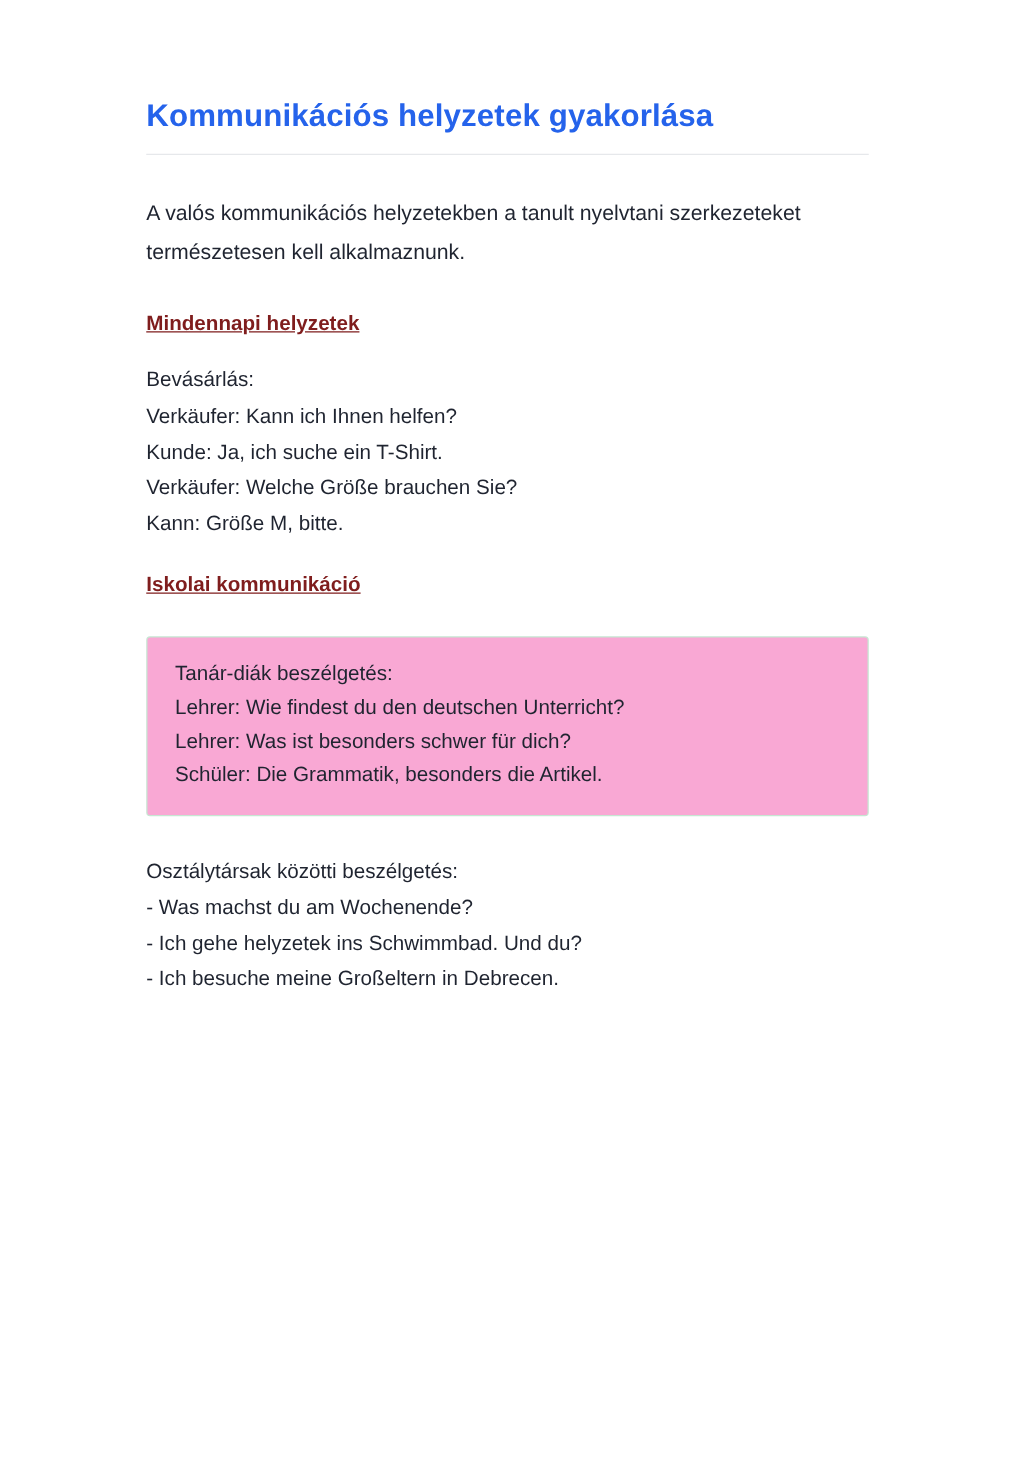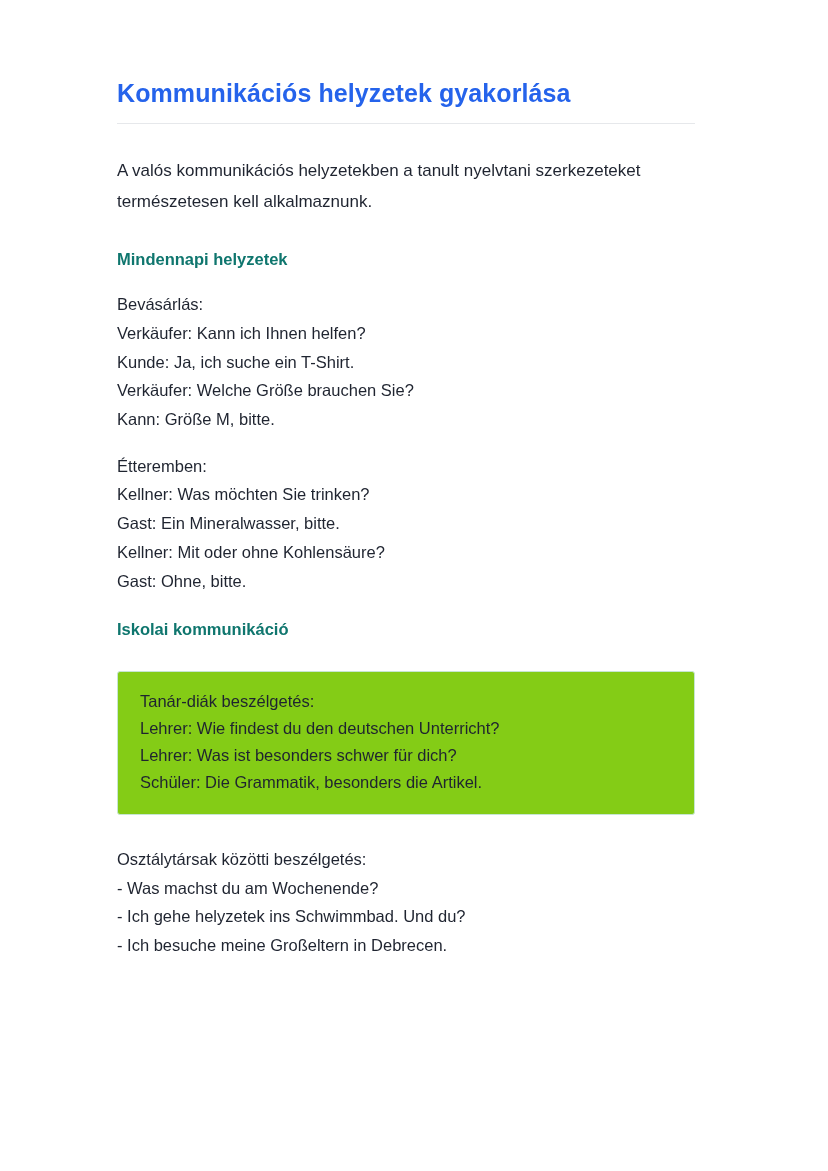--- a/index.html
+++ b/index.html
@@ -34,36 +34,37 @@
       font-size: 17px;
       line-height: 1.78;
       color: #1f2430;
       max-width: 560px;
     }
     .subhead {
       margin: 0 0 20px 0;
       font-size: 16.5px;
       line-height: 1.3;
       font-weight: 700;
-      color: #0f766e;
+      color: #7f1d1d;
+      text-decoration: underline;
     }
     .block {
       margin: 0 0 18px 0;
       font-size: 16.5px;
       line-height: 1.74;
       color: #1f2430;
     }
     .block + .subhead {
       margin-top: 24px;
     }
     .callout {
       box-sizing: border-box;
       margin: 30px 0 30px 0;
       padding: 16px 22px 18px 22px;
-      background: #84cc16;
+      background: #f9a8d4;
       border: 1px solid #c6e6d2;
       border-radius: 3px;
       font-size: 16.5px;
       line-height: 1.64;
       color: #1f2430;
     }
     .line {
       white-space: pre-wrap;
     }
   </style>
@@ -80,27 +81,20 @@
   <h3 class="subhead">Mindennapi helyzetek</h3>
 
   <div class="block">
     <div class="line">Bevásárlás:</div>
     <div class="line">Verkäufer: Kann ich Ihnen helfen?</div>
     <div class="line">Kunde: Ja, ich suche ein T-Shirt.</div>
     <div class="line">Verkäufer: Welche Größe brauchen Sie?</div>
     <div class="line">Kann: Größe M, bitte.</div>
   </div>
 
-  <div class="block">
-    <div class="line">Étteremben:</div>
-    <div class="line">Kellner: Was möchten Sie trinken?</div>
-    <div class="line">Gast: Ein Mineralwasser, bitte.</div>
-    <div class="line">Kellner: Mit oder ohne Kohlensäure?</div>
-    <div class="line">Gast: Ohne, bitte.</div>
-  </div>
 
   <h3 class="subhead">Iskolai kommunikáció</h3>
 
   <div class="callout">
     <div class="line">Tanár-diák beszélgetés:</div>
     <div class="line">Lehrer: Wie findest du den deutschen Unterricht?</div>
     <div class="line">Lehrer: Was ist besonders schwer für dich?</div>
     <div class="line">Schüler: Die Grammatik, besonders die Artikel.</div>
   </div>
 

